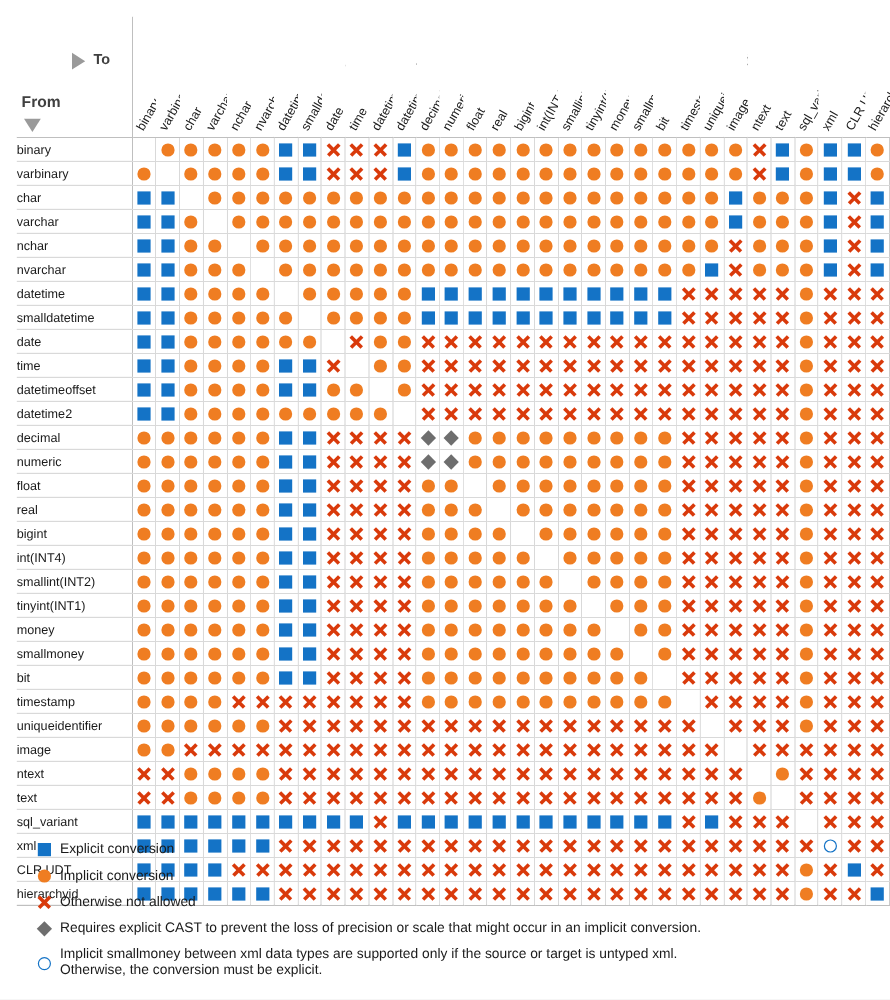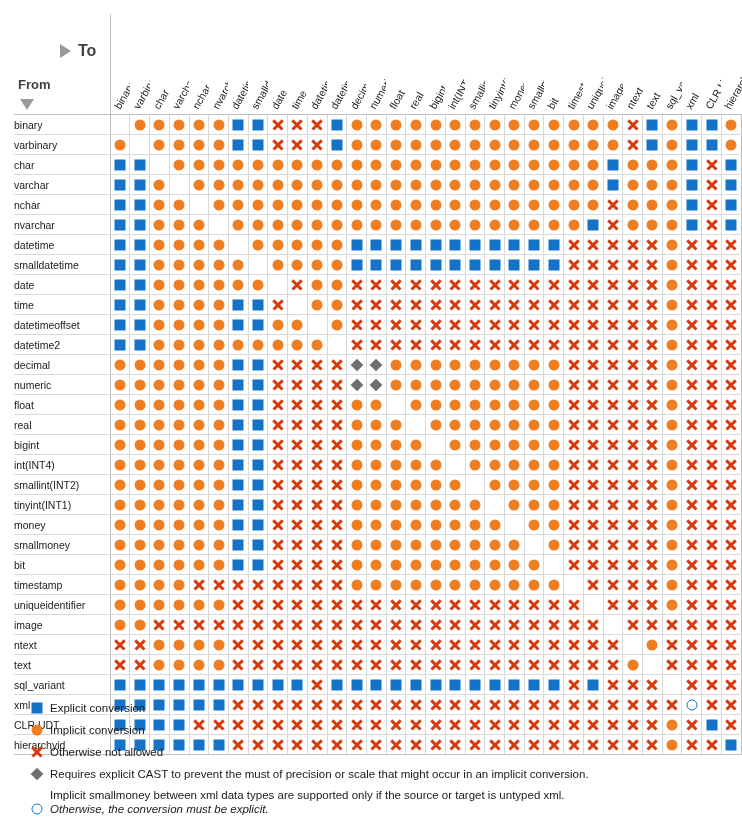--- a/index.html
+++ b/index.html
@@ -43,21 +43,21 @@
     left: 4px;
     bottom: 22px;
     font-size: 13px;
     font-weight: bold;
     color: #404040;
   }
   .corner .to-label {
     position: absolute;
     left: 64px;
     top: 28px;
-    font-size: 16px;
+    font-size: 12px;
     font-weight: bold;
     color: #404040;
   }
   .corner .arrow-right {
     position: absolute;
     left: 46px;
     top: 30px;
     width: 0; height: 0;
     border-left: 11px solid #9a9a9a;
     border-top: 7px solid transparent;
@@ -166,36 +166,36 @@
 
   
   .legend {
     position: absolute;
     left: 28px;
     top: 700px;
     width: 690px;
   }
   .legend-row {
     display: flex;
-    align-items: flex-end;
+    align-items: center;
     margin-bottom: 7px;
   }
   .legend-icon {
     width: 22px;
     min-width: 22px;
     height: 15px;
     position: relative;
   }
   .legend-icon .g { left: 9px; top: 8px; }
   .legend-text {
     font-size: 11.5px;
     color: #1a1a1a;
     line-height: 14px;
   }
-  .legend-text .l2 { display: block; font-style: italic; }
+  .legend-text .l2 { display: block; }
 </style>
 </head>
 <body>
 
 <div id="page">
 
   <div class="matrix-wrap">
     <table class="matrix">
       <thead>
         <tr id="header-row">
@@ -3438,21 +3438,21 @@
       <div class="legend-row">
         <div class="legend-icon">
           <span class="g g-x"></span>
         </div>
         <div class="legend-text"><span>Otherwise not allowed</span></div>
       </div>
       <div class="legend-row">
         <div class="legend-icon">
           <span class="g g-di"></span>
         </div>
-        <div class="legend-text"><span>Requires explicit CAST to prevent the must of precision or scale that might occur in an implicit conversion.</span></div>
+        <div class="legend-text"><span>Requires explicit CAST to prevent the loss of precision or scale that might occur in an implicit conversion.</span></div>
       </div>
       <div class="legend-row">
         <div class="legend-icon">
           <span class="g g-ci-open"></span>
         </div>
         <div class="legend-text"><span>Implicit smallmoney between xml data types are supported only if the source or target is untyped xml.</span><span class="l2">Otherwise, the conversion must be explicit.</span></div>
       </div>
     </div>
 
 </div>

